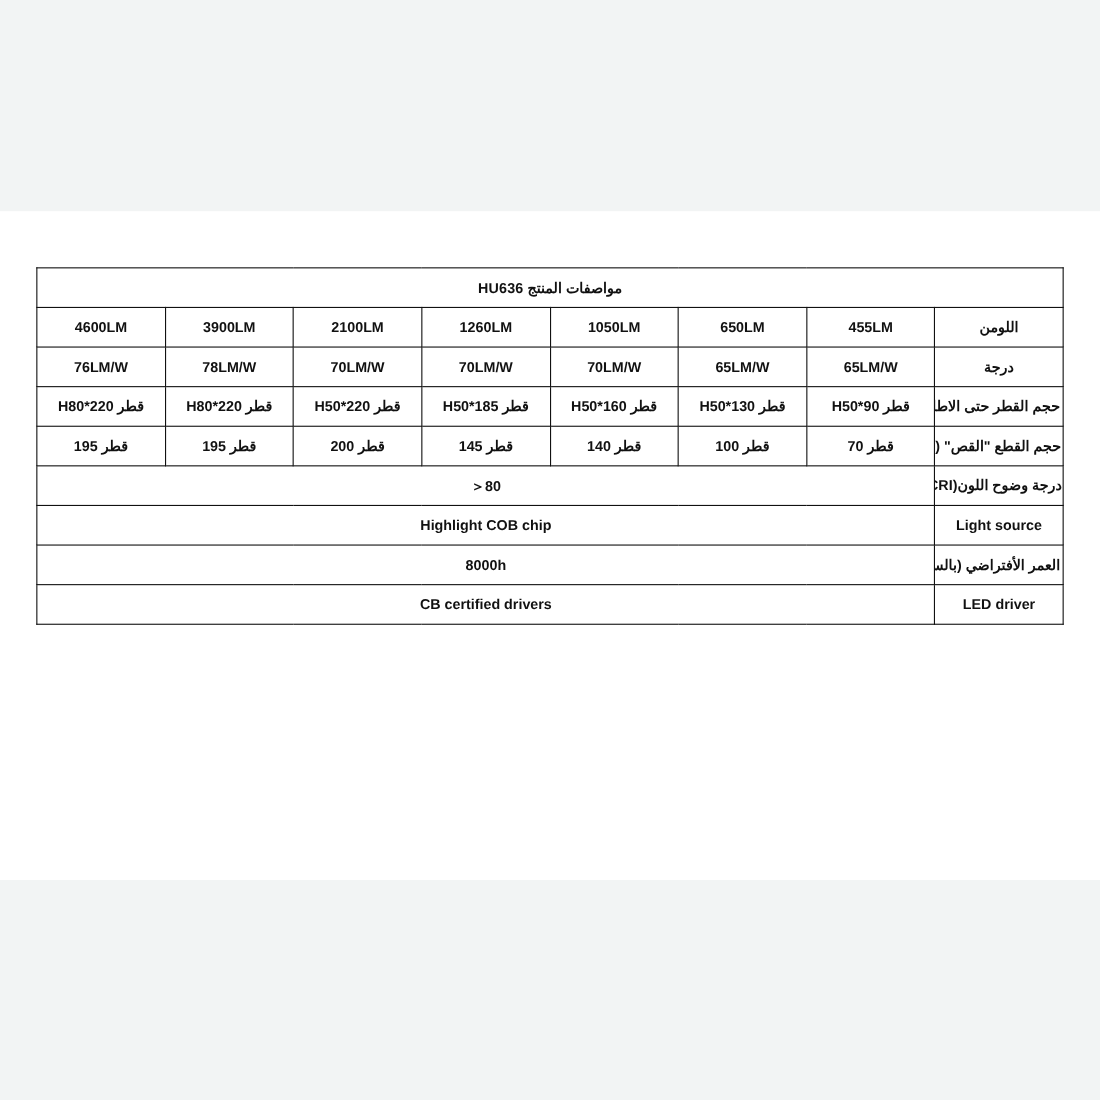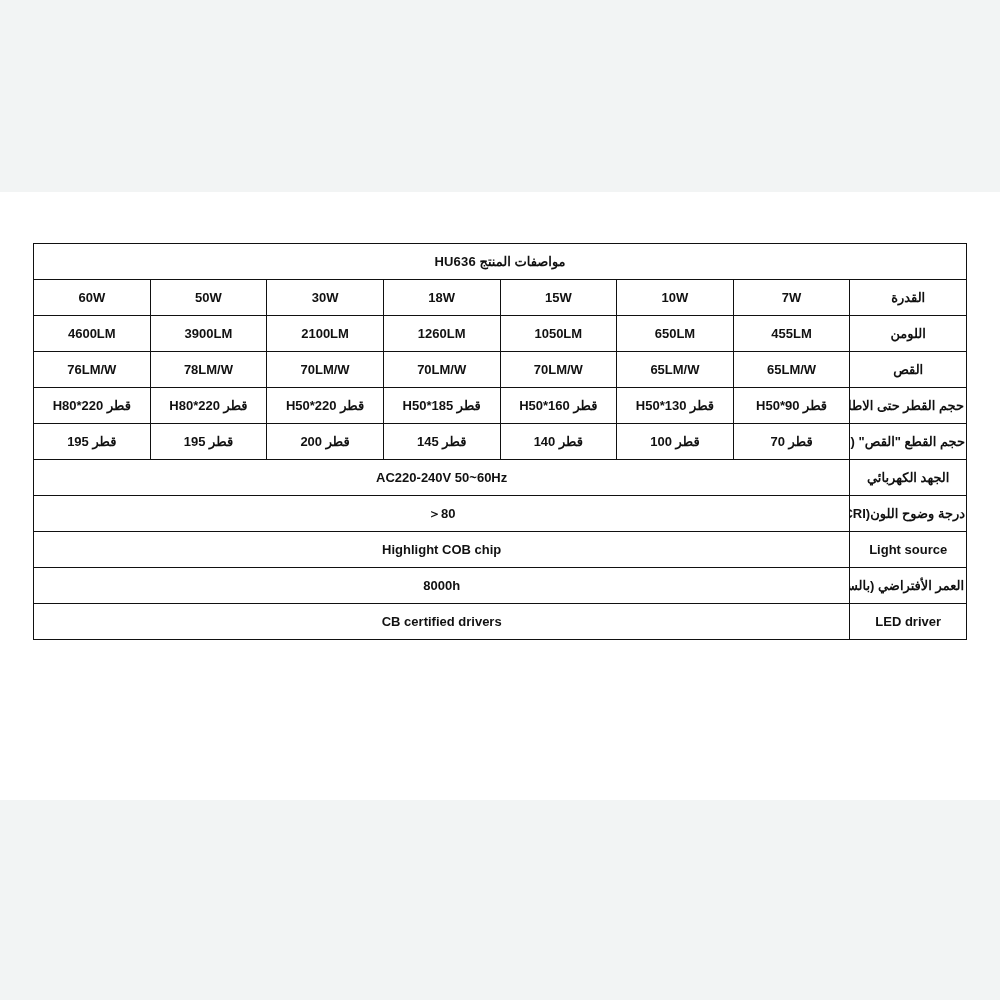--- a/index.html
+++ b/index.html
@@ -99,51 +99,41 @@
   <div class="band-top"></div>
   <div class="band-bottom"></div>
 
   <div class="table-wrap">
     <table class="spec">
       <tbody>
         <tr>
           <td class="title-cell rtl" colspan="8">مواصفات المنتج HU636</td>
         </tr>
 
-        <tr>
-          <td class="col-w">60W</td>
-          <td class="col-w">50W</td>
-          <td class="col-w">30W</td>
-          <td class="col-w">18W</td>
-          <td class="col-w">15W</td>
-          <td class="col-w">10W</td>
-          <td class="col-w">7W</td>
-          <td class="col-label label-cell">القدرة</td>
-        </tr>
 
         <tr>
           <td>4600LM</td>
           <td>3900LM</td>
           <td>2100LM</td>
           <td>1260LM</td>
           <td>1050LM</td>
           <td>650LM</td>
           <td>455LM</td>
           <td class="label-cell">اللومن</td>
         </tr>
 
         <tr>
           <td>76LM/W</td>
           <td>78LM/W</td>
           <td>70LM/W</td>
           <td>70LM/W</td>
           <td>70LM/W</td>
           <td>65LM/W</td>
           <td>65LM/W</td>
-          <td class="label-cell">القص</td>
+          <td class="label-cell">درجة</td>
         </tr>
 
         <tr>
           <td class="rtl">قطر H80*220</td>
           <td class="rtl">قطر H80*220</td>
           <td class="rtl">قطر H50*220</td>
           <td class="rtl">قطر H50*185</td>
           <td class="rtl">قطر H50*160</td>
           <td class="rtl">قطر H50*130</td>
           <td class="rtl">قطر H50*90</td>
@@ -155,24 +145,20 @@
           <td class="rtl">قطر 195</td>
           <td class="rtl">قطر 200</td>
           <td class="rtl">قطر 145</td>
           <td class="rtl">قطر 140</td>
           <td class="rtl">قطر 100</td>
           <td class="rtl">قطر 70</td>
           <td class="label-cell">حجم القطع "القص"   (ملم)</td>
         </tr>
 
 
-        <tr>
-          <td class="wide-value" colspan="7">AC220-240V  50~60Hz</td>
-          <td class="label-cell">الجهد الكهربائي</td>
-        </tr>
 
         <tr>
           <td class="wide-value" colspan="7">＞80</td>
           <td class="label-cell">درجة وضوح اللون(CRI)</td>
         </tr>
 
 
         <tr>
           <td class="wide-value" colspan="7">Highlight COB chip</td>
           <td class="label-cell">Light source</td>

